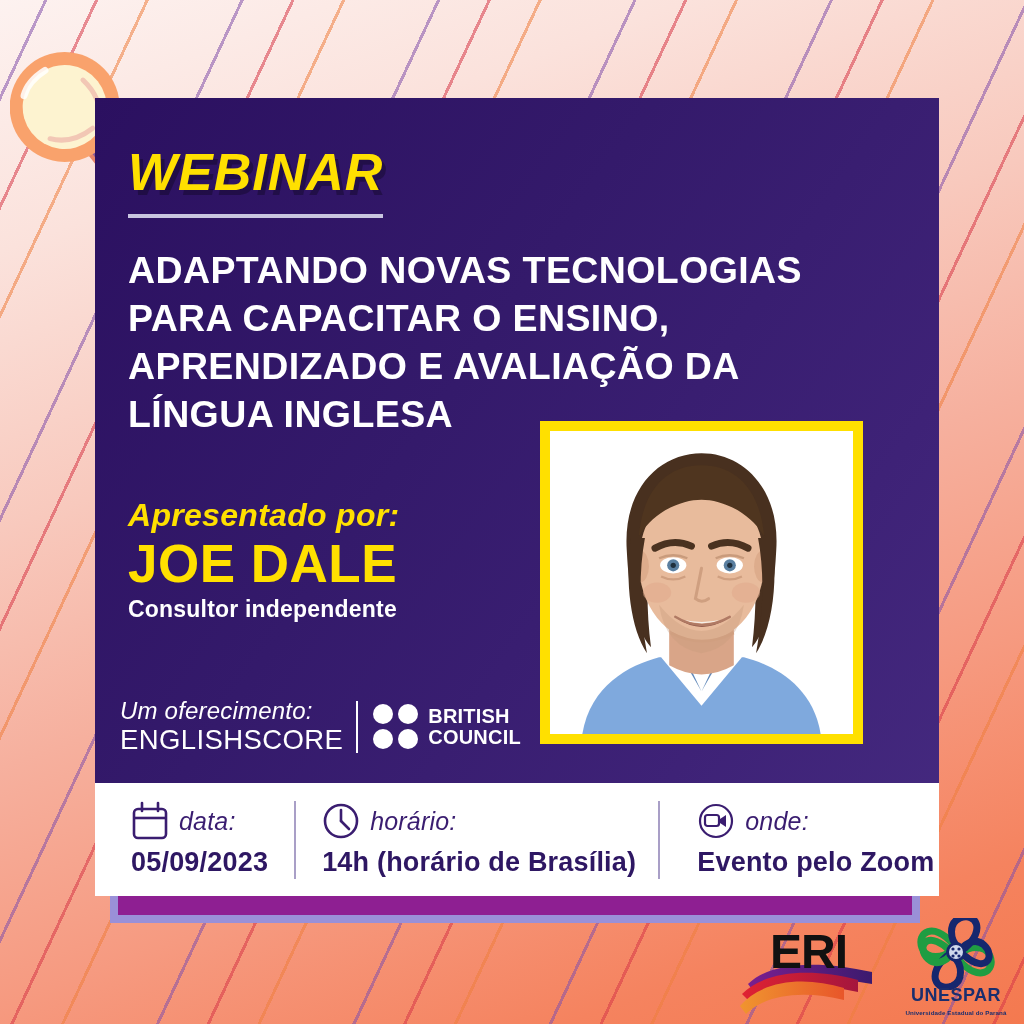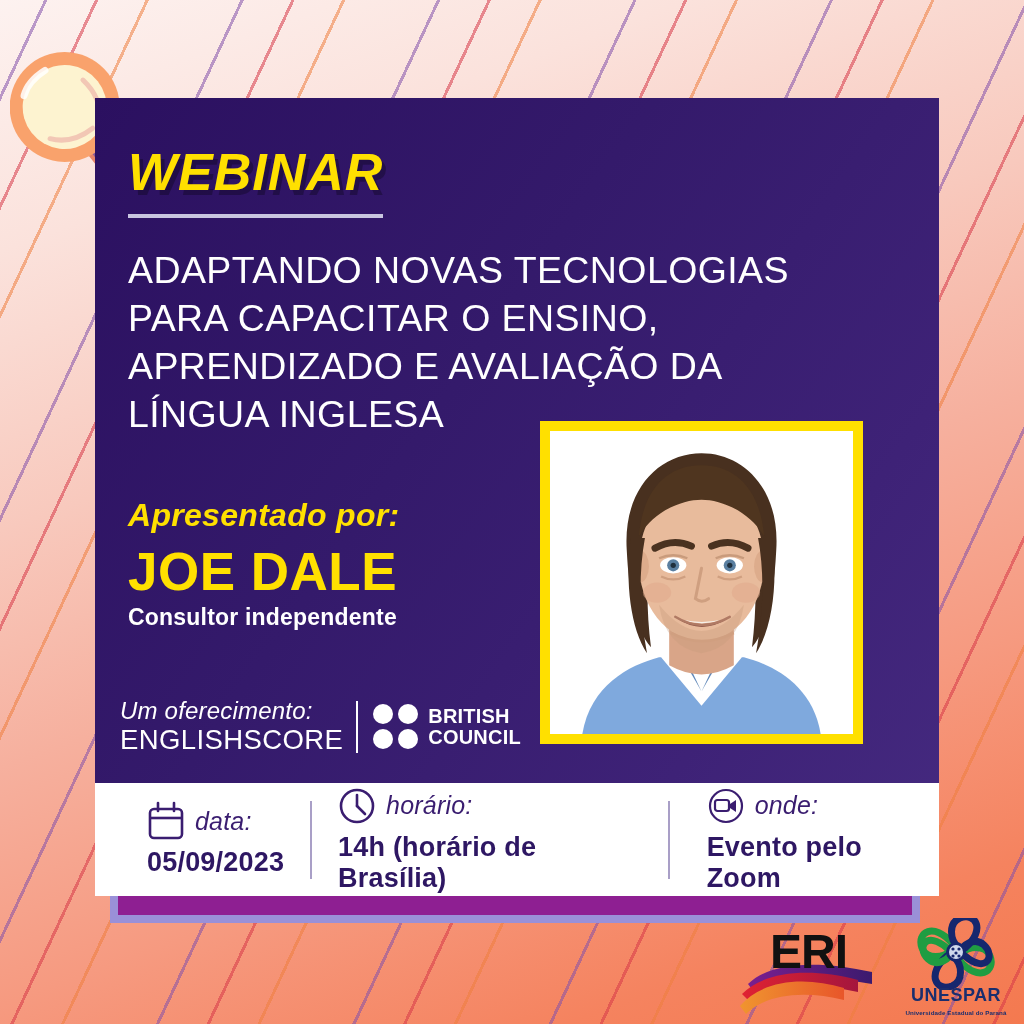--- a/index.html
+++ b/index.html
@@ -49,33 +49,33 @@
   #webinar {
     font-size:52px; font-weight:bold; font-style:italic; letter-spacing:1px;
     color:#ffe000; text-shadow:4px 5px 0 rgba(0,0,0,.28);
     line-height:1;
   }
   #webinar-rule { margin-top:16px; width:255px; height:4px; background:#c9c6e0; }
 
   
   #title {
     position:absolute; left:33px; top:148px; width:740px;
-    color:#ffffff; font-size:37.5px; font-weight:normal;
+    color:#ffffff; font-size:37.5px; font-weight:bold;
     line-height:1.28; letter-spacing:.4px;
   }
 
   
   #presenter { position:absolute; left:33px; top:400px; }
   #presented-by {
     font-size:32px; font-style:italic; color:#ffe000; font-weight:bold;
     letter-spacing:.3px; line-height:1.1;text-align:center;
   }
   #speaker-name {
     font-size:53px; font-weight:bold; color:#ffe000;
-    letter-spacing:.5px; line-height:1.08; margin-top:10px;
+    letter-spacing:.5px; line-height:1.08; margin-top:2px;
   }
   #speaker-role {
     font-size:23px; font-weight:bold; color:#ffffff;
     letter-spacing:.2px; margin-top:4px;
   }
 
   
   #sponsor { position:absolute; left:25px; top:600px; display:flex; align-items:center; }
   #sponsor-text { color:#fff; }
   #offered-by { font-size:24px; font-style:italic; line-height:1.12; letter-spacing:.2px; }
@@ -96,21 +96,21 @@
   
   #info-bar {
     position:absolute; left:0; bottom:0; width:100%; height:113px;
     background:#ffffff; display:flex; align-items:center;
   }
   .info-col { display:flex; flex-direction:column; justify-content:center; color:#3a1d70; }
   .info-top { display:flex; align-items:center; gap:10px; }
   .info-label { font-size:25px; font-style:italic; color:#3a1d70; letter-spacing:.2px; }
   .info-value { font-size:27px; font-weight:bold; color:#2e1763; margin-top:6px; letter-spacing:.2px; }
   .info-sep { width:2px; height:78px; background:#a99fc7; }
-  #col-data { padding-left:52px; padding-right:26px; }
+  #col-data { padding-left:36px; padding-right:26px; }
   #col-horario { padding-left:26px; padding-right:22px; }
   #col-onde { padding-left:26px;margin-left:11px; }
 
   
   #bottom-logos { position:absolute; right:14px; bottom:6px; display:flex; align-items:flex-end; gap:22px; }
   #eri-logo { position:relative; width:140px; height:92px; }
   #eri-text {
     position:absolute; left:30px; top:2px; font-size:48px; font-weight:bold;
     color:#111111; letter-spacing:-1px; line-height:1;
   }

